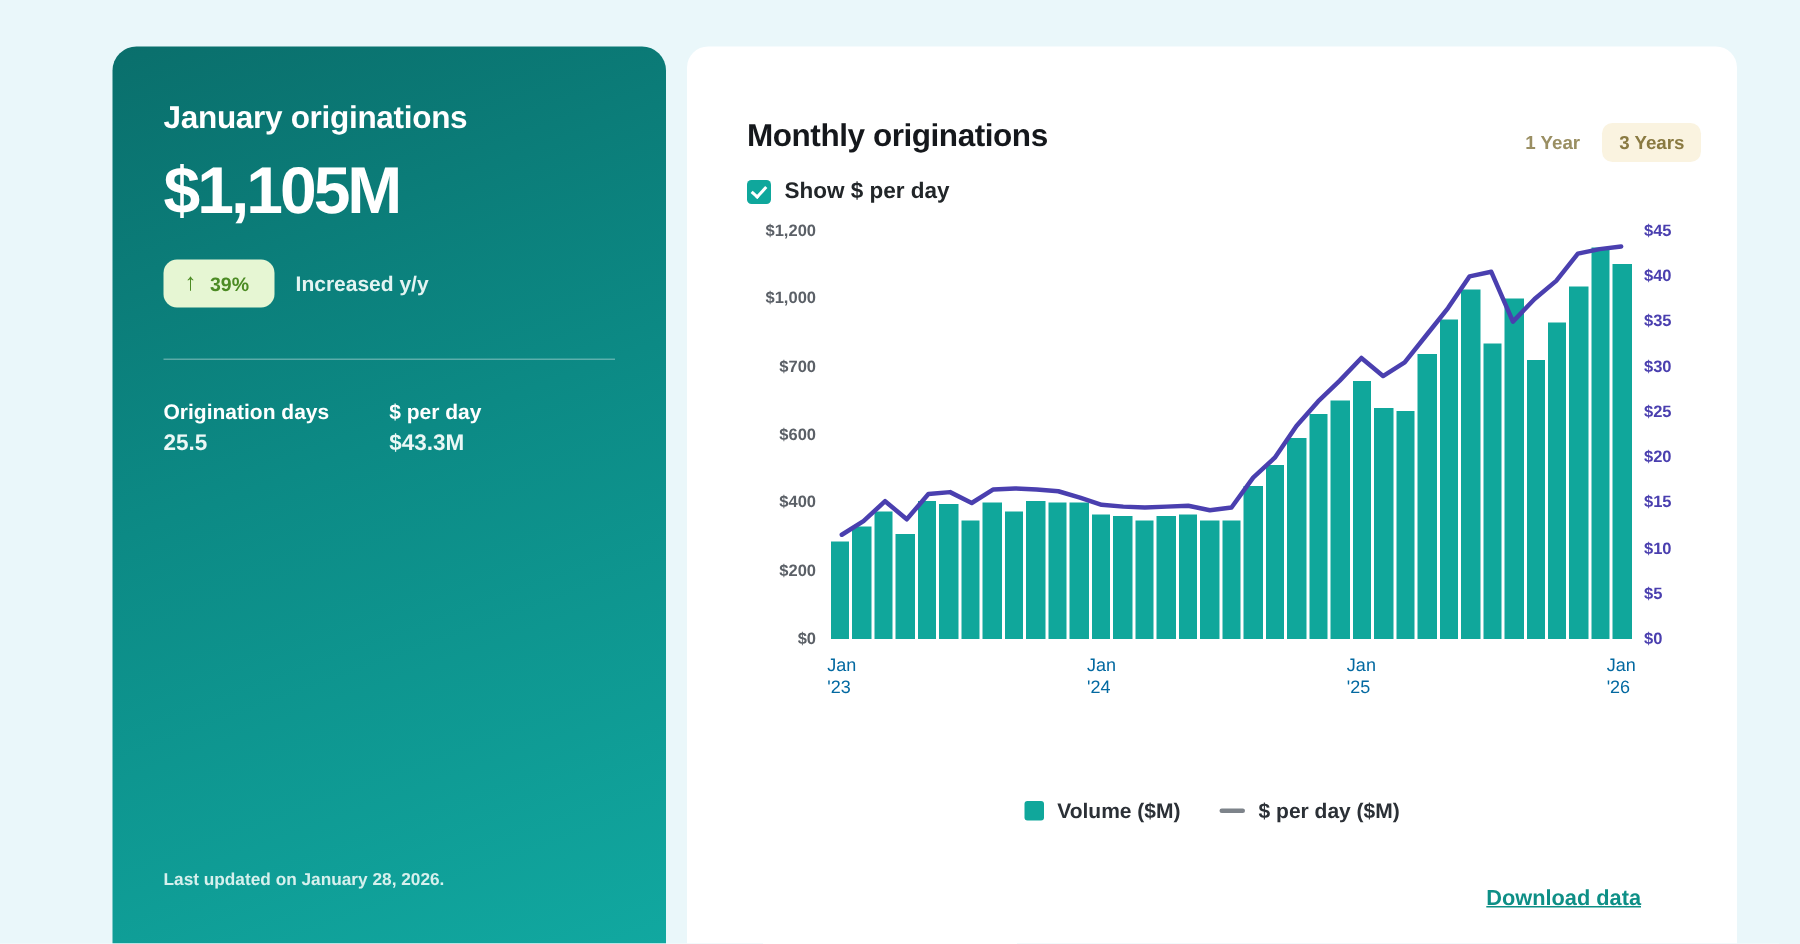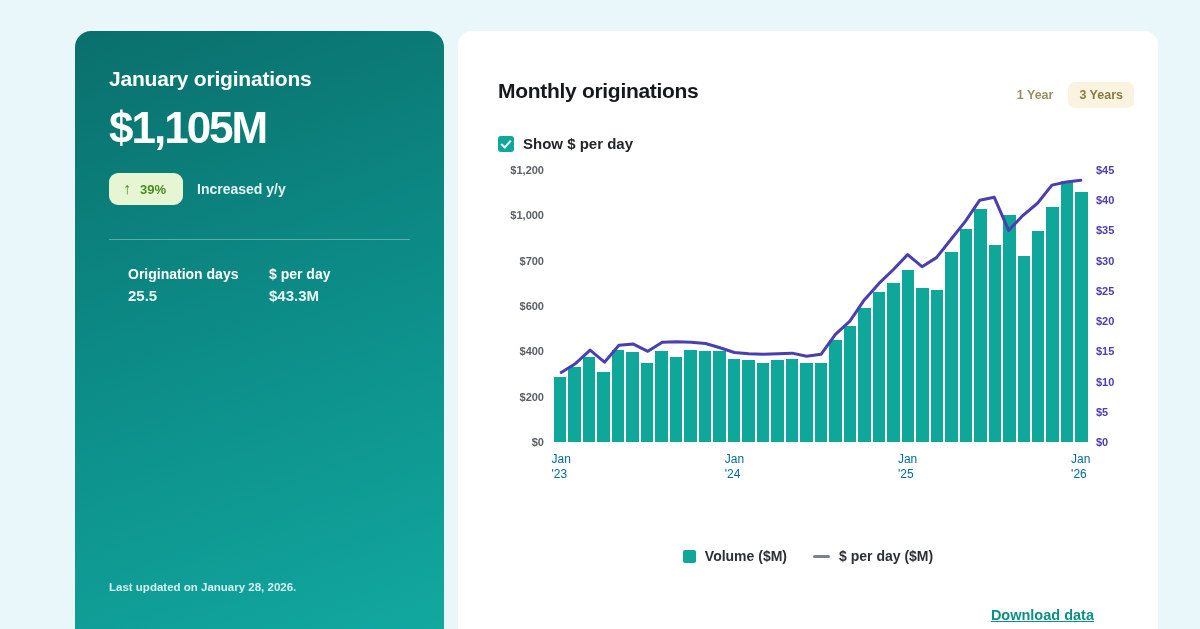--- a/index.html
+++ b/index.html
@@ -36,21 +36,21 @@
     padding: 8px 17px 8px 14px;
   }
   .delta-arrow { font-size: 16px; color: #4C8B24; line-height: 1; }
   .delta-pct { font-size: 13px; font-weight: 700; color: #4C8B24; }
   .delta-label { font-size: 14px; font-weight: 600; color: #E3F4F2; }
 
   .divider {
     margin: 34px 0 26px 0; height: 1px;
     background: rgba(255,255,255,0.33);
   }
-  .sub-stats { display: flex; margin-left: 19px; }
+  .sub-stats { display: flex; }
   .sub-stat { width: 50%; }
   .sub-stat-label { font-size: 14px; font-weight: 700; color: #ffffff; margin-bottom: 5px; }
   .sub-stat-value { font-size: 15px; font-weight: 600; color: #EAF8F6; }
 
   .card-footer {
     position: absolute; left: 34px; bottom: 36px;
     font-size: 11.5px; font-weight: 700; color: #D6F0ED;
   }
 
   
@@ -64,21 +64,21 @@
   .chart-head { display: flex; align-items: flex-start; justify-content: space-between; }
   .chart-title { font-size: 21px; font-weight: 700; color: #15181C; letter-spacing: -0.3px; }
   .range-toggle { display: flex; align-items: flex-end; gap: 4px; margin-top: 3px; }
   .range-opt {
     font-size: 12.5px; font-weight: 700; color: #9A8F63;
     padding: 6px 11px; border-radius: 7px; cursor: pointer;
     background: transparent;
   }
   .range-opt.active { background: #FAF3E0; color: #8A7A42; }
 
-  .chk-row { display: flex; align-items: center; gap: 9px; margin-top: 27px; }
+  .chk-row { display: flex; align-items: center; gap: 9px; margin-top: 11px; }
   .chk-box {
     width: 16px; height: 16px; border-radius: 3px;
     background: #0FA79C; position: relative; flex: none;
   }
   .chk-box::after {
     content: ""; position: absolute; left: 5px; top: 2px;
     width: 4px; height: 8px; border: solid #ffffff;
     border-width: 0 2px 2px 0; transform: rotate(42deg);
   }
   .chk-label { font-size: 15px; font-weight: 600; color: #222629; }

